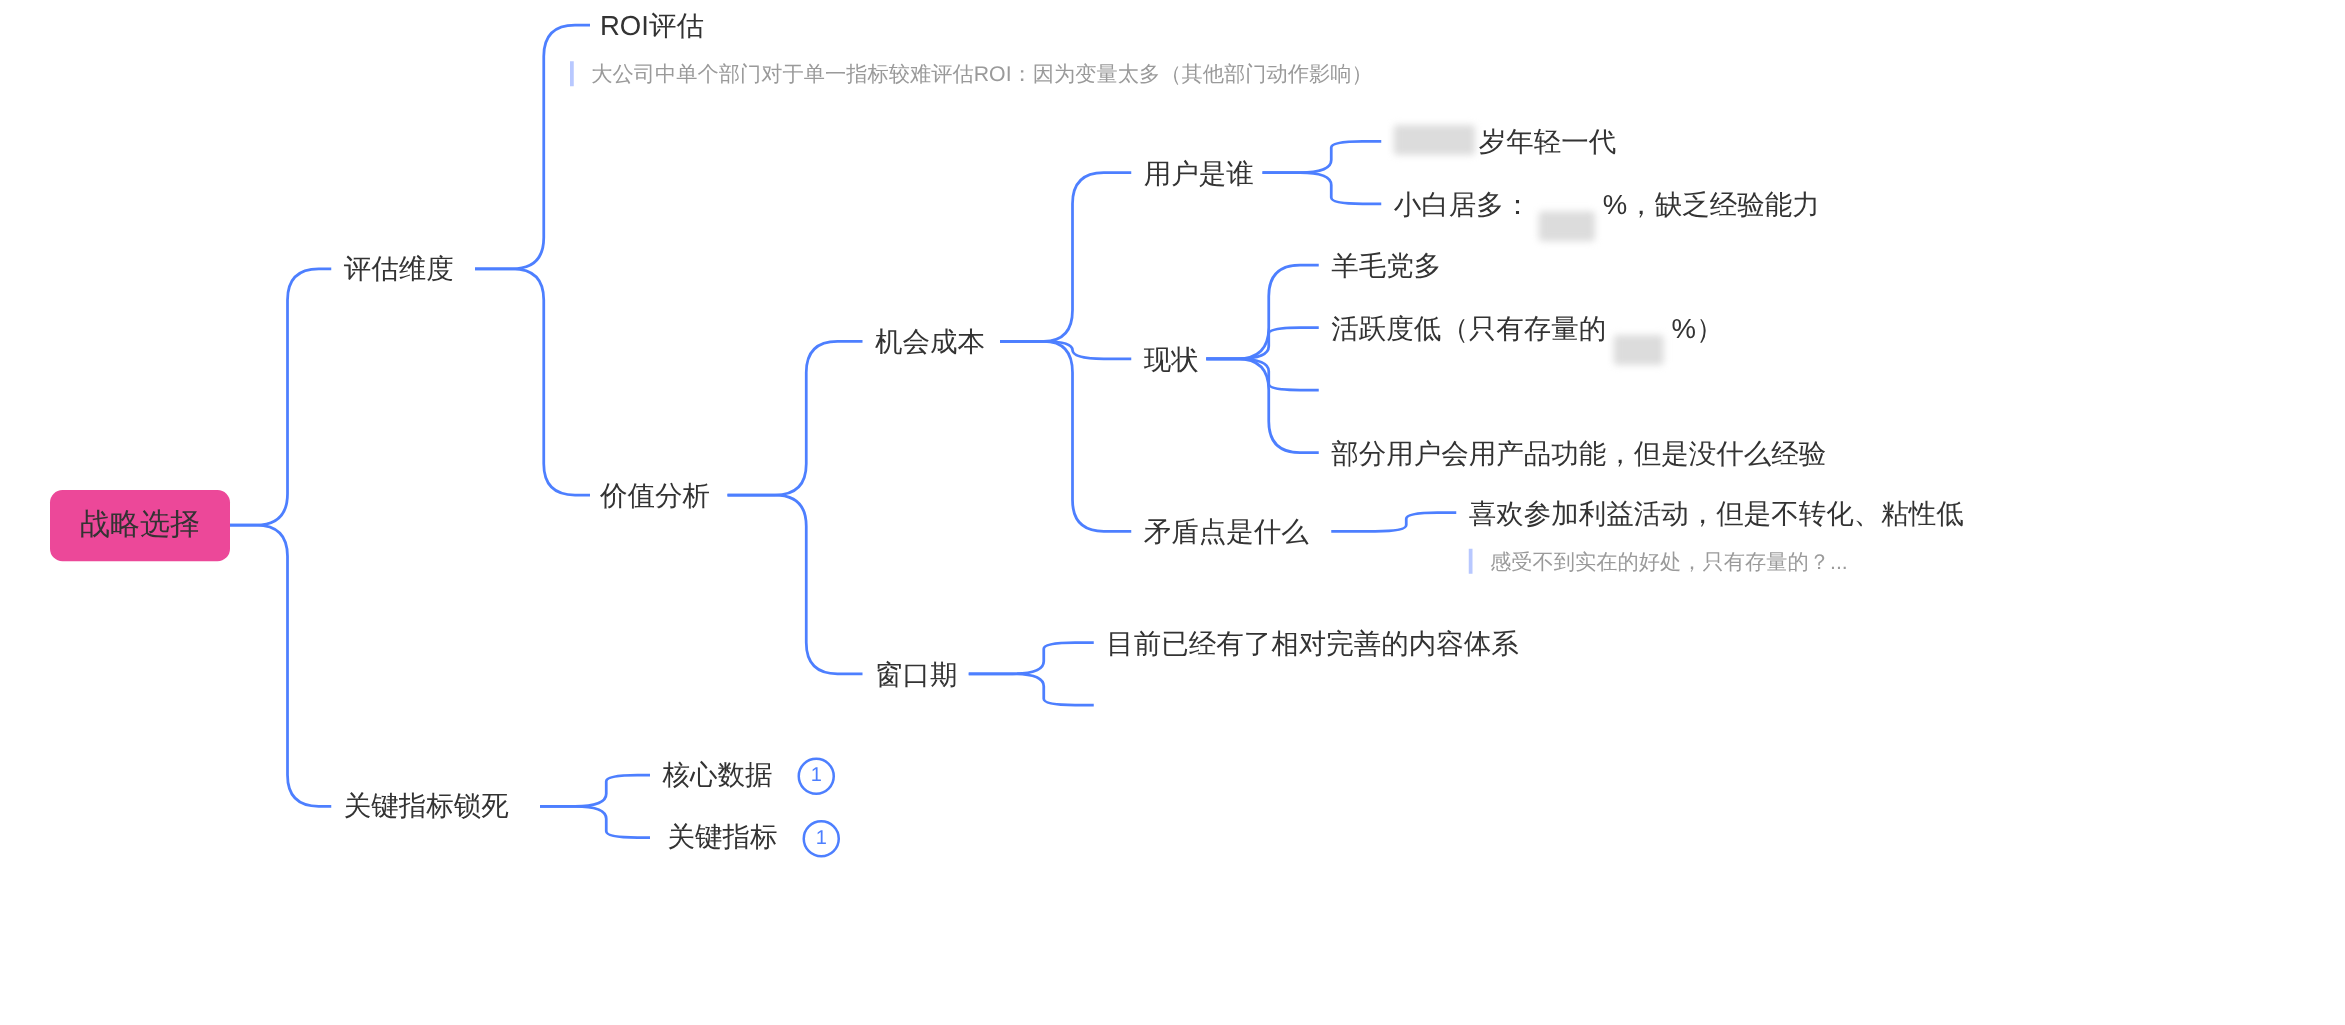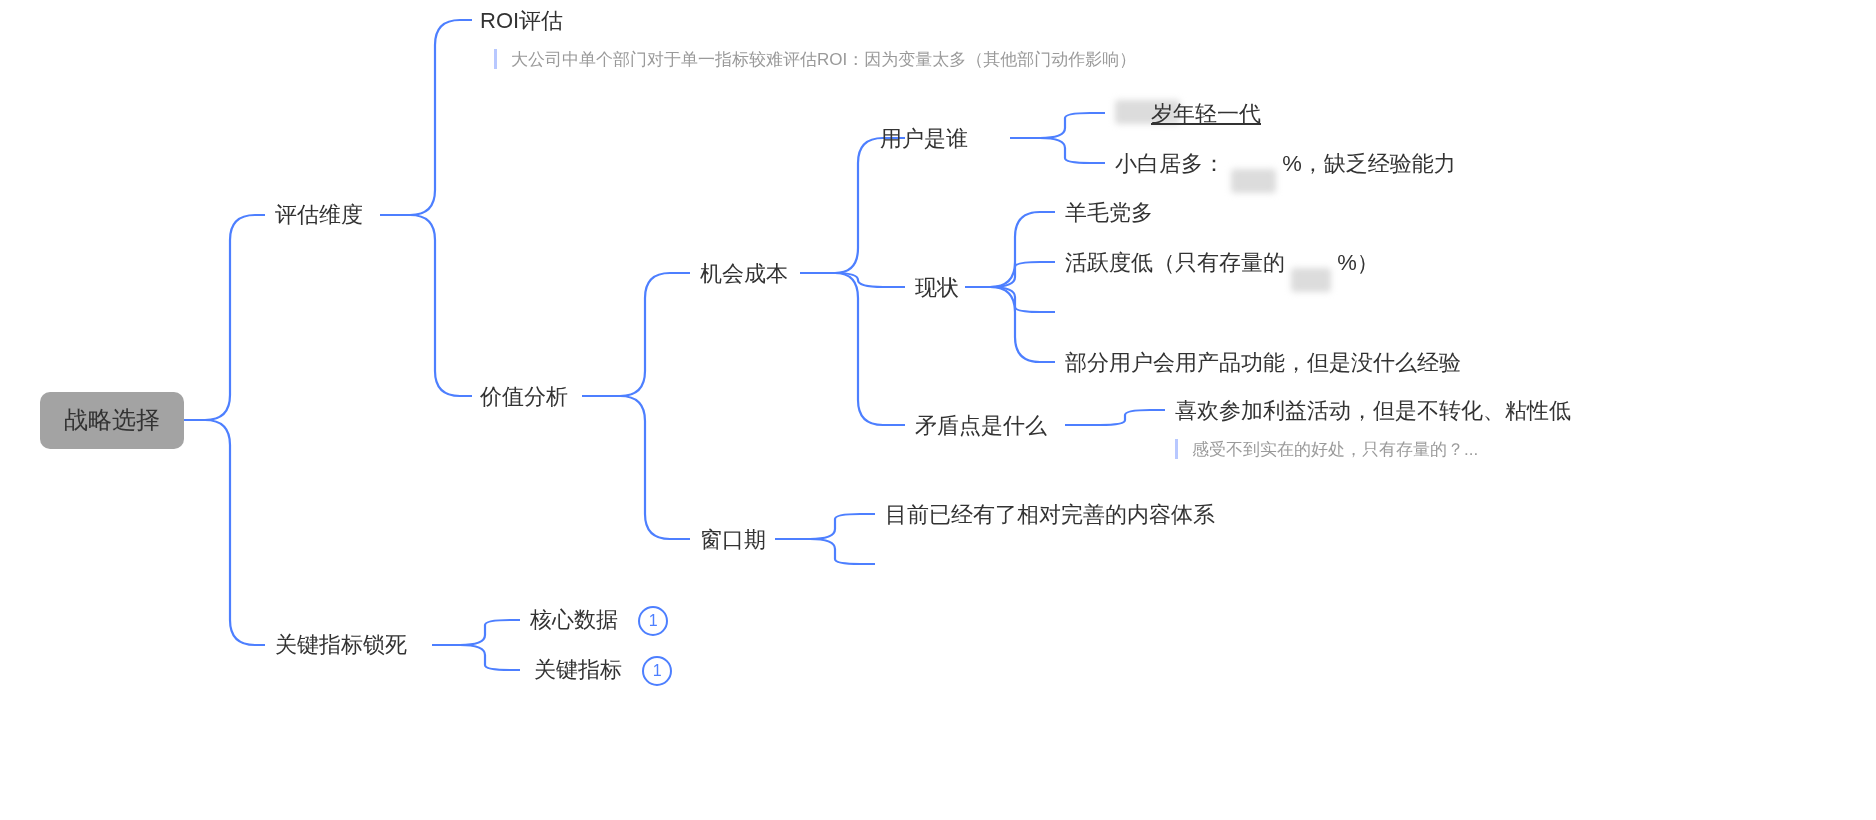--- a/index.html
+++ b/index.html
@@ -1,20 +1,20 @@
 <!DOCTYPE html>
 <html><head>
 <meta charset="utf-8">
 <style>
   html,body{margin:0;padding:0;background:#fff;font-family:"PingFang SC","Helvetica Neue",Arial,sans-serif;}
   #stage{position:relative;width:1876px;height:820px;}
   svg.connectors{position:absolute;left:0;top:0;width:1876px;height:820px;pointer-events:none;}
   svg.connectors path{fill:none;stroke:#4d7fff;stroke-width:2.2;}
   .node{position:absolute;font-size:22px;line-height:1.2;color:#333;white-space:nowrap;text-align:right;}
-  .root{background:#a3a3a3;border-radius:10px;padding:14px 24px;font-size:24px;}
+  .root{background:#ec4899;border-radius:10px;padding:14px 24px;font-size:24px;}
   .note{position:absolute;font-size:17px;color:#9a9a9a;white-space:nowrap;}
   .note-bar{display:inline-block;width:3px;height:20px;background:#b8c8ff;margin-right:14px;vertical-align:-4px;}
   .blur{position:absolute;background:#dcdcdc;border-radius:3px;filter:blur(3px);}
   .badge{display:inline-flex;align-items:center;justify-content:center;width:26px;height:26px;border:2px solid #4d7fff;border-radius:50%;color:#4d7fff;font-size:16px;font-weight:500;margin-left:14px;vertical-align:middle;}
 </style>
 </head>
 <body>
 
 <div id="stage">
   <svg class="connectors">
@@ -48,32 +48,32 @@
     <path d="M432 645 H460 Q485 645 485 635 V625 Q485 620 510 620 H520"></path>
     <path d="M432 645 H460 Q485 645 485 655 V665 Q485 670 510 670 H520"></path>
   </svg>
 
   <div class="node root" style="left:40px;top:392px;">战略选择</div>
 
   <div class="node" style="left:275px;top:202px;">评估维度</div>
   <div class="node" style="left:275px;top:632px;">关键指标锁死</div>
 
   <div class="node" style="left:480px;top:8px;">ROI评估</div>
-  <div class="note" style="left:494px;top:48px;text-align:center;"><span class="note-bar"></span><span>大公司中单个部门对于单一指标较难评估ROI：因为变量太多（其他部门动作影响）</span></div>
+  <div class="note" style="left:456px;top:48px;text-align:center;"><span class="note-bar"></span><span>大公司中单个部门对于单一指标较难评估ROI：因为变量太多（其他部门动作影响）</span></div>
   <div class="node" style="left:480px;top:384px;">价值分析</div>
 
   <div class="node" style="left:700px;top:261px;">机会成本</div>
   <div class="node" style="left:700px;top:527px;">窗口期</div>
 
-  <div class="node" style="left:880px;top:126px;">用户是谁</div>
+  <div class="node" style="left:915px;top:126px;">用户是谁</div>
   <div class="node" style="left:915px;top:275px;">现状</div>
   <div class="node" style="left:915px;top:413px;">矛盾点是什么</div>
 
   <div class="blur" style="left:1115px;top:100px;width:65px;height:24px;"></div>
-  <div class="node" style="left:1151px;top:101px;text-decoration:underline;">岁年轻一代</div>
+  <div class="node" style="left:1183px;top:101px;">岁年轻一代</div>
   <div class="node" style="left:1115px;top:151px;">
     <span>小白居多：</span>
     <span style="position:relative;display:inline-block;width:45px;"><span class="blur" style="left:0;top:-2px;width:45px;height:24px;"></span></span>
     <span>%，缺乏经验能力</span>
   </div>
 
   <div class="node" style="left:1065px;top:200px;">羊毛党多</div>
   <div class="node" style="left:1065px;top:250px;">
     <span>活跃度低（只有存量的</span>
     <span style="position:relative;display:inline-block;width:40px;"><span class="blur" style="left:0;top:-2px;width:40px;height:24px;"></span></span>

